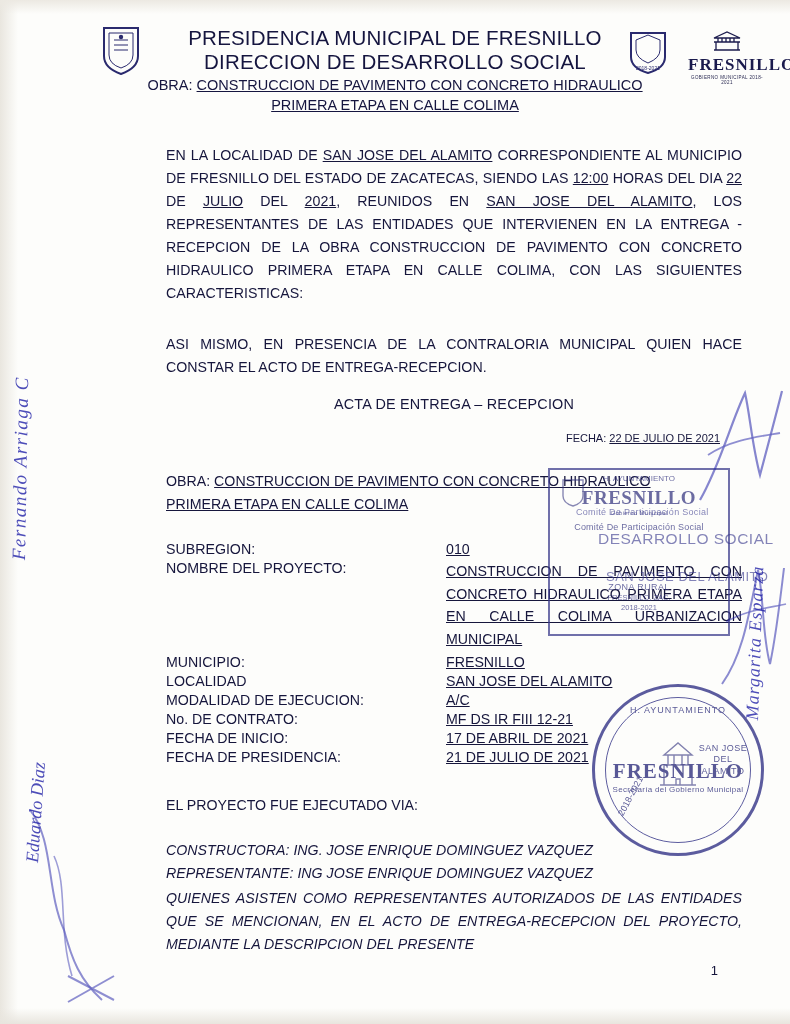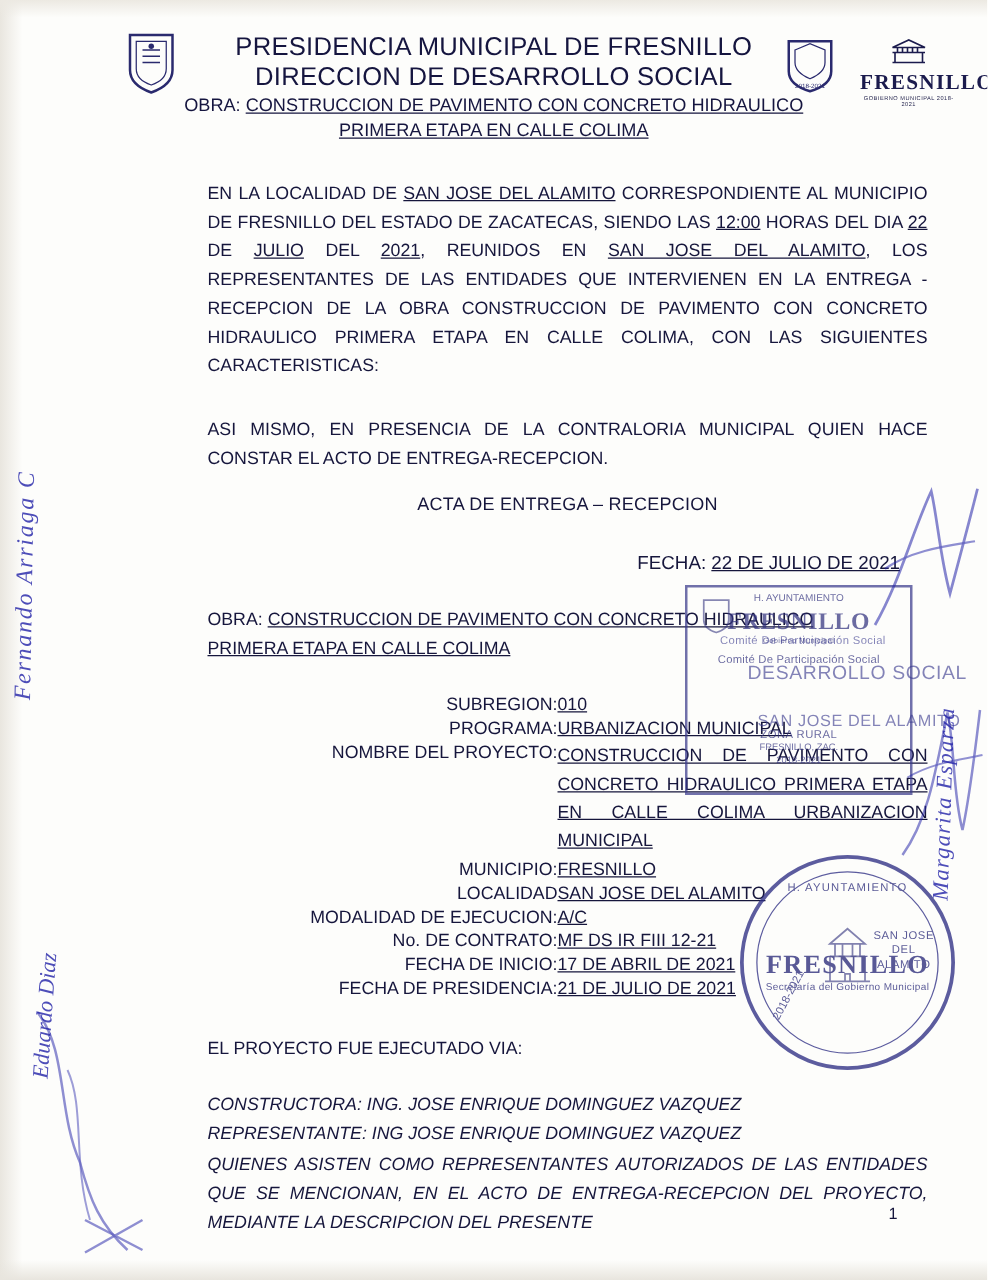--- a/index.html
+++ b/index.html
@@ -129,23 +129,23 @@
 
   .center-line {
     text-align: center;
     font-size: 14.4px;
     color: #16163c;
     margin-top: 17px;
     letter-spacing: 0.2px;
   }
   .fecha-line {
     text-align: right;
-    font-size: 15px;
-    color: #16163c;
-    margin-top: 30px;
+    font-size: 11px;
+    color: #16163c;
+    margin-top: 20px;
     padding-right: 22px;
   }
 
   .obra-block {
     margin-top: 26px;
     font-size: 14.2px;
     line-height: 1.62;
     color: #16163c;
     text-align: justify;
   }
@@ -158,21 +158,20 @@
     font-size: 14.2px;
     color: #16163c;
   }
   .fields td {
     vertical-align: top;
     padding: 1.5px 0;
   }
   .fields td.label {
     width: 280px;
     white-space: nowrap;
-    text-align: right;
   }
   .fields td.value {
     text-decoration: underline;
   }
   .just-val {
     text-align: justify;
     text-decoration: underline;
     line-height: 1.6;
   }
 
@@ -444,24 +443,20 @@
       <span class="u">PRIMERA ETAPA EN CALLE COLIMA</span>
     </div>
 
     <table class="fields">
       <tbody>
         <tr>
           <td class="label">SUBREGION:</td>
           <td class="value">010</td>
         </tr>
         <tr>
-          <td class="label">PROGRAMA:</td>
-          <td class="value">URBANIZACION MUNICIPAL</td>
-        </tr>
-        <tr>
           <td class="label">NOMBRE DEL PROYECTO:</td>
           <td class="just-val">CONSTRUCCION DE PAVIMENTO CON CONCRETO HIDRAULICO PRIMERA ETAPA EN CALLE COLIMA URBANIZACION MUNICIPAL</td>
         </tr>
         <tr>
           <td class="label">MUNICIPIO:</td>
           <td class="value">FRESNILLO</td>
         </tr>
         <tr>
           <td class="label">LOCALIDAD</td>
           <td class="value">SAN JOSE DEL ALAMITO</td>

